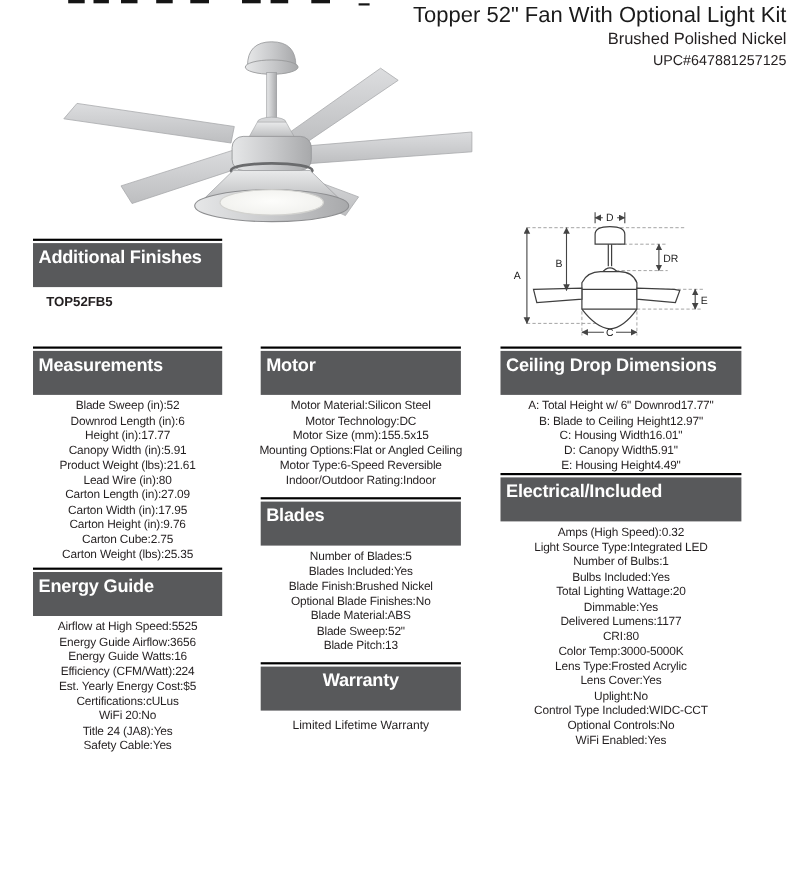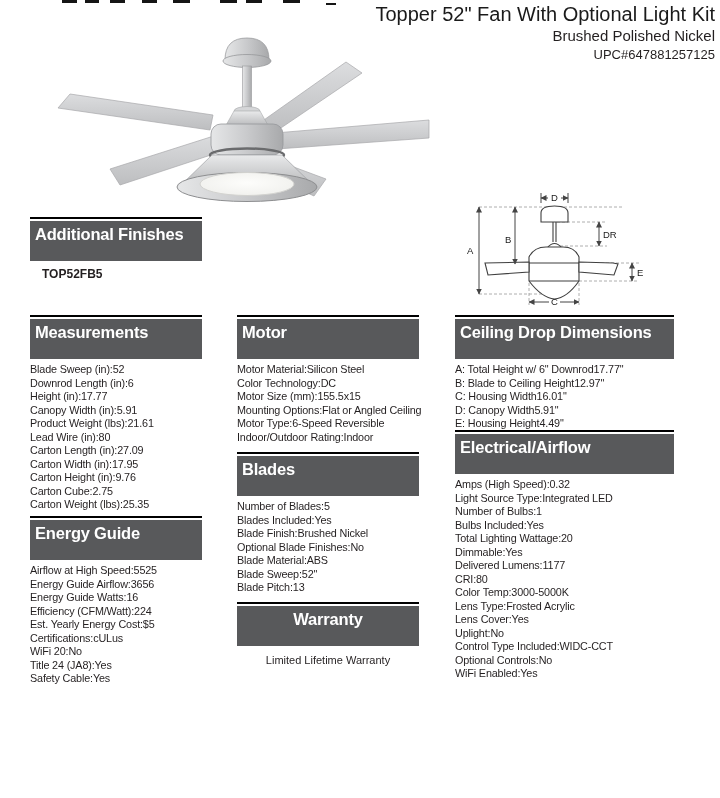--- a/index.html
+++ b/index.html
@@ -21,21 +21,21 @@
   .title-block .finish{font-size:15px;line-height:18px;margin-top:1px;}
   .title-block .upc{font-size:13px;line-height:16px;margin-top:2px;}
 
   
   .panel{position:absolute;}
   .rule{height:2px;background:var(--color-rule);}
   .panel-header{margin-top:2px;height:40px;line-height:26px;padding:0 5px;
     background:var(--color-header-bar);color:#fff;font-weight:bold;font-size:16.5px;
     letter-spacing:-0.2px;white-space:nowrap;overflow:hidden;}
   .rows{margin-top:4px;}
-  .spec-row{display:flex;justify-content:flex-start;font-size:10.8px;line-height:13.5px;
+  .spec-row{display:flex;justify-content:center;font-size:10.8px;line-height:13.5px;
     letter-spacing:-0.15px;white-space:nowrap;}
   .spec-label{text-align:left;}
   .spec-value{text-align:right;}
   .model-text{margin-top:6px;font-size:12px;font-weight:bold;letter-spacing:0;margin-left:12px;}
   .warranty-text{margin-top:8px;font-size:11px;}
 
   .fan-photo{position:absolute;left:28px;top:22px;}
   .dim-diagram{position:absolute;left:461px;top:184px;}
 </style>
 </head>
@@ -267,21 +267,21 @@
 
   <section class="panel" style="left:237px;top:315px;width:182px;">
     <div class="rule"></div>
     <div class="panel-header">Motor</div>
     <div class="rows">
         <div class="spec-row">
           <span class="spec-label">Motor Material:</span>
           <span class="spec-value">Silicon Steel</span>
         </div>
         <div class="spec-row">
-          <span class="spec-label">Color Technology:</span>
+          <span class="spec-label">Motor Technology:</span>
           <span class="spec-value">DC</span>
         </div>
         <div class="spec-row">
           <span class="spec-label">Motor Size (mm):</span>
           <span class="spec-value">155.5x15</span>
         </div>
         <div class="spec-row">
           <span class="spec-label">Mounting Options:</span>
           <span class="spec-value">Flat or Angled Ceiling</span>
         </div>
@@ -359,21 +359,21 @@
         </div>
         <div class="spec-row">
           <span class="spec-label">E: Housing Height</span>
           <span class="spec-value">4.49"</span>
         </div>
       </div>
   </section>
 
   <section class="panel" style="left:455px;top:430px;width:219px;">
     <div class="rule"></div>
-    <div class="panel-header">Electrical/Airflow</div>
+    <div class="panel-header">Electrical/Included</div>
     <div class="rows">
         <div class="spec-row">
           <span class="spec-label">Amps (High Speed):</span>
           <span class="spec-value">0.32</span>
         </div>
         <div class="spec-row">
           <span class="spec-label">Light Source Type:</span>
           <span class="spec-value">Integrated LED</span>
         </div>
         <div class="spec-row">

